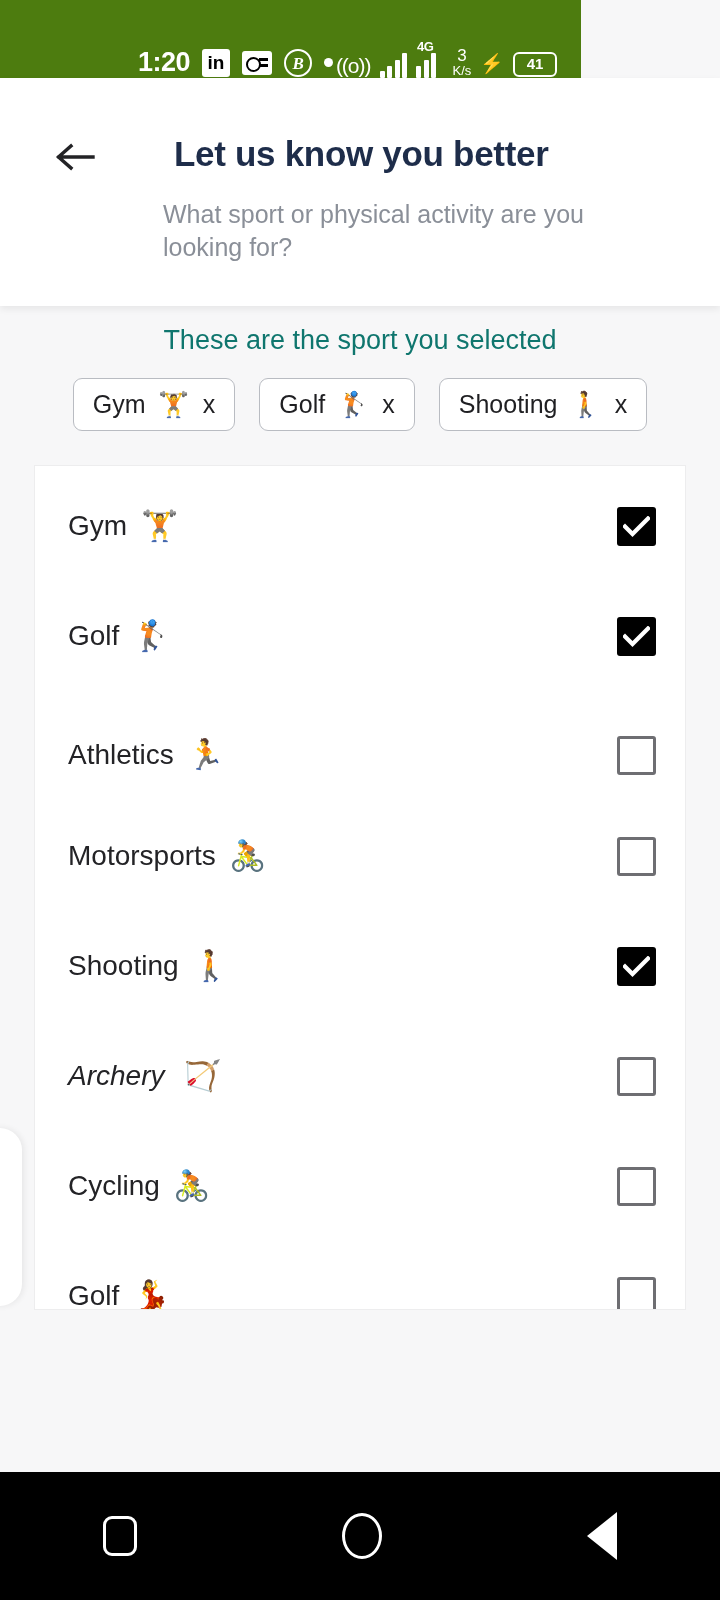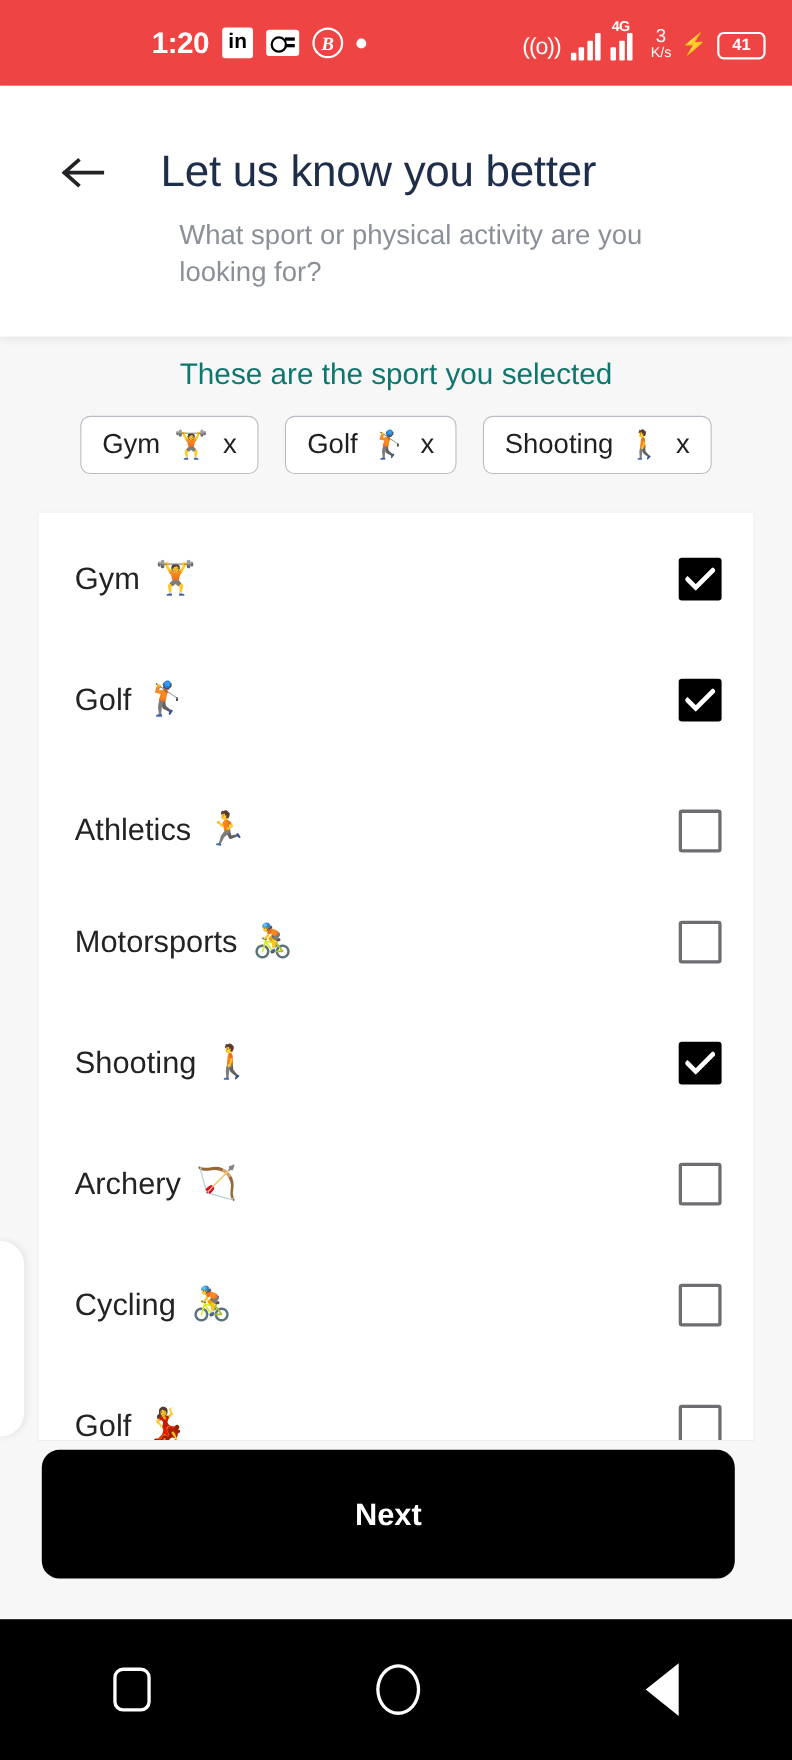--- a/index.html
+++ b/index.html
@@ -6,23 +6,23 @@
   html, body {
     width:720px; height:1600px;
     font-family:"Liberation Sans", sans-serif;
     background:#f7f7f8;
     overflow:hidden;
   }
   .phone { position:relative; width:720px; height:1600px; background:#f7f7f8; }
 
   
   .statusbar {
-    position:absolute; top:0; left:0; width:720px; height:78px;
-    background:#ef4444; color:#fff;
-    display:flex; align-items:center;
+    position:absolute; top:0; left:0; width:581px; height:78px;
+    background:#4d7c0f; color:#fff;
+    display:flex; align-items:flex-end;
   }
   .sb-left { display:flex; align-items:center; gap:12px; margin-left:138px; }
   .sb-clock { font-size:27px; font-weight:700; letter-spacing:-0.5px; }
   .ic-linkedin {
     width:28px; height:28px; background:#fff; color:#000; border-radius:3px;
     font-size:19px; font-weight:700; line-height:28px; text-align:center;
     font-family:"Liberation Sans", sans-serif;
   }
   .ic-radio {
     width:30px; height:24px; background:#fff; border-radius:3px;
@@ -73,22 +73,22 @@
   .header {
     position:absolute; top:78px; left:0; width:720px; height:228px;
     background:#fff; box-shadow:0 3px 7px rgba(0,0,0,0.07);
     z-index:3;
   }
   .back-btn {
     position:absolute; left:52px; top:58px; width:46px; height:42px;
     display:flex; align-items:center; justify-content:center;
   }
   .page-title {
-    position:absolute; left:146px; top:56px;
-    font-size:40px; font-weight:400; color:#1e2d4a; letter-spacing:-0.3px;
+    position:absolute; left:174px; top:56px;
+    font-size:35px; font-weight:700; color:#1e2d4a; letter-spacing:-0.3px;
   }
   .page-subtitle {
     position:absolute; left:163px; top:120px; width:430px;
     font-size:25px; color:#8a8f98; line-height:1.32;
   }
 
   
   .selected-heading {
     position:absolute; top:325px; left:0; width:720px; text-align:center;
     font-size:27px; font-weight:400; color:#0f766e;
@@ -267,21 +267,21 @@
         <div class="row-label">
           <span>Shooting</span>
           <span class="emo">🚶</span>
         </div>
         <div class="checkbox on">
           <svg width="27" height="21" viewBox="0 0 27 21">
             <path d="M2 10.5 L9.5 18 L25 2.5" stroke="#fff" stroke-width="4.2" fill="none" stroke-linecap="square" stroke-linejoin="miter"></path>
           </svg>
         </div>
       </div>
-      <div class="row" style="top: 555px;">
+      <div class="row" style="top: 555px; font-style: italic;">
         <div class="row-label">
           <span>Archery</span>
           <span class="emo">🏹</span>
         </div>
         <div class="checkbox off"></div>
       </div>
       <div class="row" style="top: 665px;">
         <div class="row-label">
           <span>Cycling</span>
           <span class="emo">🚴</span>
@@ -290,21 +290,20 @@
       </div>
       <div class="row" style="top: 775px;">
         <div class="row-label">
           <span>Golf</span>
           <span class="emo">💃</span>
         </div>
         <div class="checkbox off"></div>
       </div>
     </div>
 
-  <div class="next-btn">Next</div>
 
   <div class="navbar">
     <div class="nav-recents"></div>
     <div class="nav-home"></div>
     <div class="nav-back"></div>
   </div>
 
 </div>
 
 </body></html>

